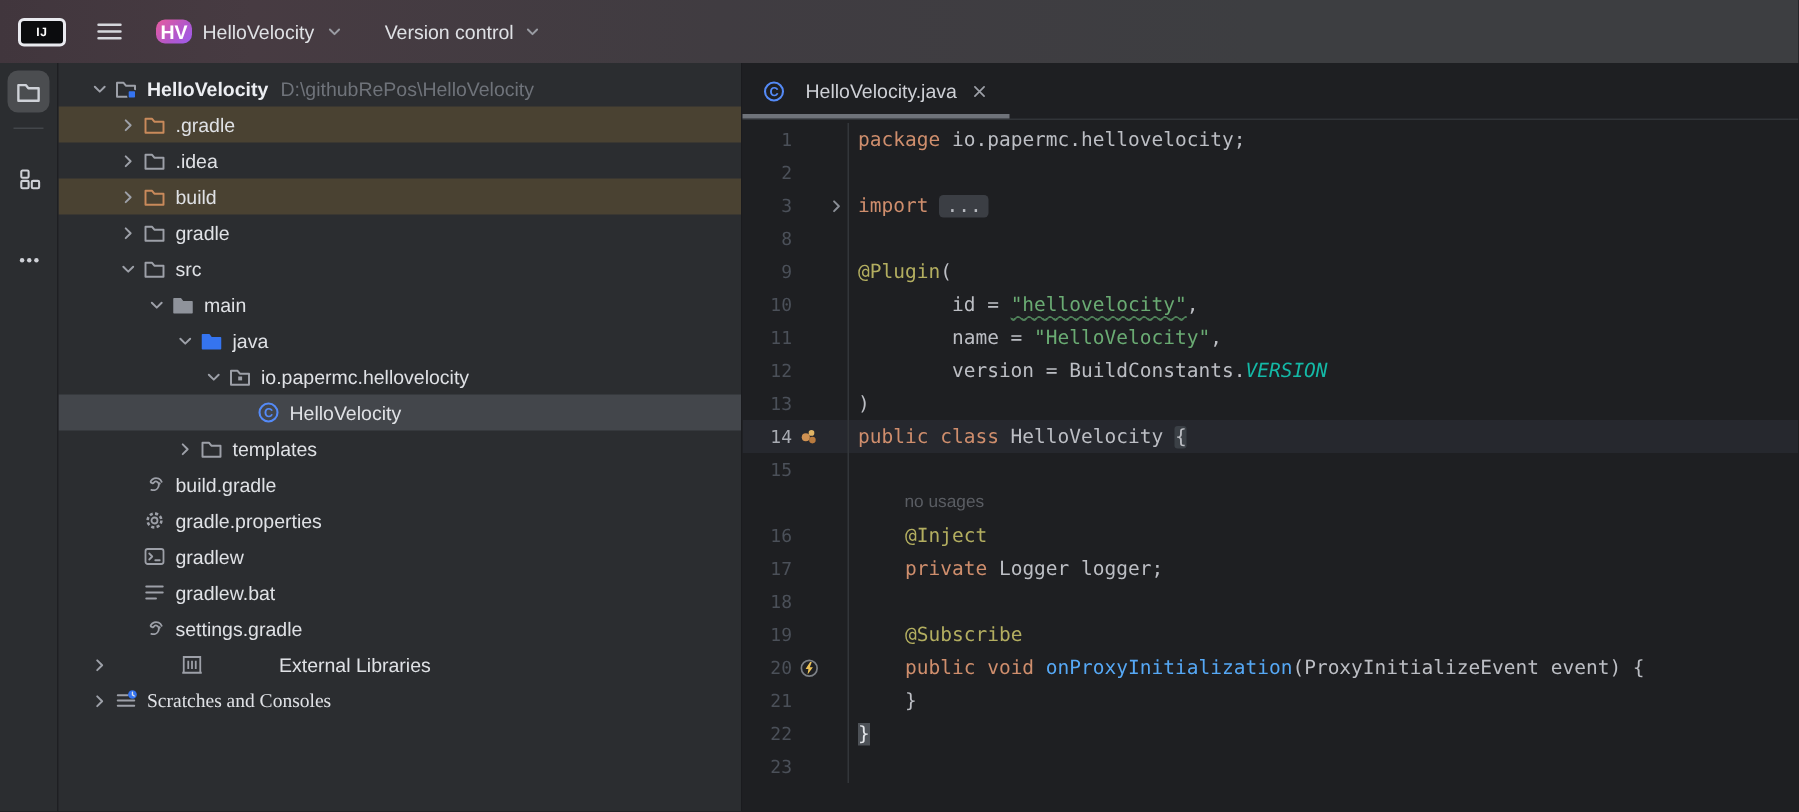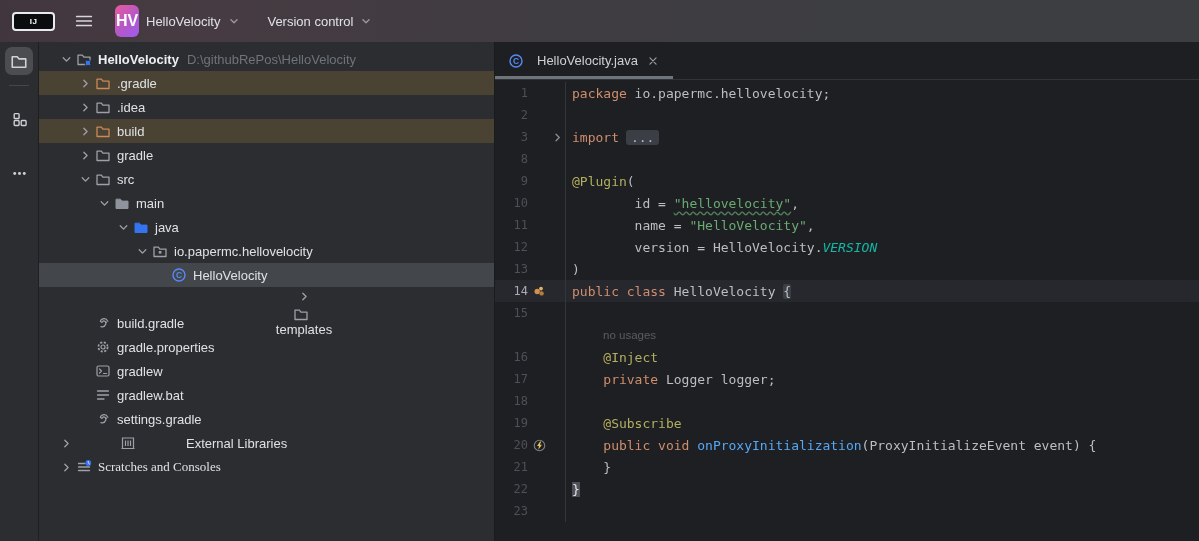--- a/index.html
+++ b/index.html
@@ -3,26 +3,26 @@
 <meta charset="utf-8">
 <style>
   * { margin:0; padding:0; box-sizing:border-box; }
   html,body { width:1199px; height:541px; overflow:hidden; background:#1e1f22;
               font-family:"Liberation Sans", sans-serif; }
   .app { width:1199px; height:541px; display:flex; flex-direction:column; }
 
   
   .titlebar { height:42px; flex:0 0 42px; display:flex; align-items:center;
     background:linear-gradient(90deg,#41363d 0%,#473b42 14%,#403c41 40%,#3d3e41 70%,#3d3e41 100%); }
-  .ij-logo { width:43px; height:19px; margin-left:12px; border:2px solid #e9eaef; border-radius:4px;
+  .ij-logo { width:32px; height:19px; margin-left:12px; border:2px solid #e9eaef; border-radius:4px;
     background:#0b0c0e; color:#fff; font-size:8px; font-weight:bold; display:flex;
     align-items:center; justify-content:center; letter-spacing:.5px; }
   .hamburger { margin-left:20px; width:18px; height:18px; cursor:pointer; }
   .proj-widget { display:flex; align-items:center; margin-left:22px; gap:7px; cursor:pointer; }
-  .hv-badge { width:24px; height:32px; border-radius:6px; color:#fff; font-size:16px; font-weight:bold;
+  .hv-badge { width:24px; height:16px; border-radius:6px; color:#fff; font-size:13px; font-weight:bold;
     display:flex; align-items:center; justify-content:center;
     background:linear-gradient(135deg,#e85b9d 0%,#b557c8 55%,#9d5cf0 100%); }
   .tb-label { color:#dfe1e5; font-size:13px; }
   .vcs-widget { display:flex; align-items:center; margin-left:26px; gap:6px; cursor:pointer; }
 
   
   .main { flex:1; display:flex; min-height:0; }
 
   
   .stripe { width:39px; flex:0 0 39px; background:#2b2d30; border-right:1px solid #1e1f22;
@@ -262,21 +262,21 @@
           <div class="tree-row selected" style="padding-left: 113px;">
             <span class="chev"></span>
             <span class="icn">
               <svg width="16" height="16" viewBox="0 0 16 16">
                 <circle cx="8" cy="8" r="6" fill="none" stroke="#548af7" stroke-width="1.4"></circle>
                 <text x="8" y="11" font-size="8.5" font-weight="700" fill="#548af7" text-anchor="middle" font-family="Liberation Sans,sans-serif">C</text>
               </svg>
             </span>
             <span class="lbl">HelloVelocity</span>
           </div>
-          <div class="tree-row" style="padding-left: 75px; flex-direction: column;">
+          <div class="tree-row" style="padding-left: 75px;">
             <span class="chev">
               <svg width="15" height="15" viewBox="0 0 16 16">
                 <path d="M6.2 4.5L9.7 8l-3.5 3.5" fill="none" stroke="#9da0a8" stroke-width="1.4" stroke-linecap="round" stroke-linejoin="round"></path>
               </svg>
             </span>
             <span class="icn">
               <svg width="16" height="16" viewBox="0 0 16 16">
                 <path d="M2 4.2h4.4l1.5 1.9H14v7.4H2z" fill="none" stroke="#9da0a8" stroke-width="1.3" stroke-linejoin="round"></path>
               </svg>
             </span>
@@ -425,21 +425,21 @@
           <div class="code-row">
             <span class="g-num">11</span>
             <span class="g-icn"></span>
             <span class="g-fold"></span>
             <span class="code-text"><span class="pln">        name = </span><span class="str">"HelloVelocity"</span><span class="pln">,</span></span>
           </div>
           <div class="code-row">
             <span class="g-num">12</span>
             <span class="g-icn"></span>
             <span class="g-fold"></span>
-            <span class="code-text"><span class="pln">        version = HelloVelocity.</span><span class="stc">VERSION</span></span>
+            <span class="code-text"><span class="pln">        version = BuildConstants.</span><span class="stc">VERSION</span></span>
           </div>
           <div class="code-row">
             <span class="g-num">13</span>
             <span class="g-icn"></span>
             <span class="g-fold"></span>
             <span class="code-text"><span class="pln">)</span></span>
           </div>
           <div class="code-row current">
             <span class="g-num">14</span>
             <span class="g-icn">

